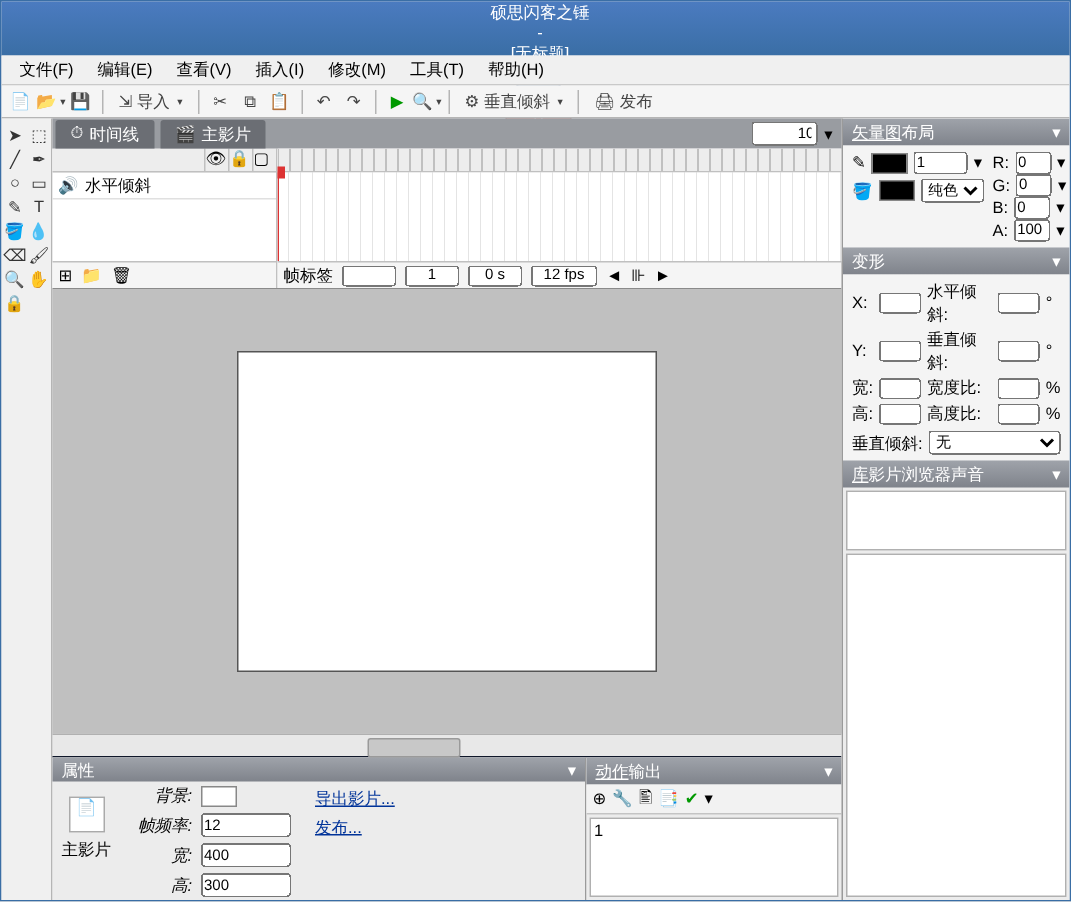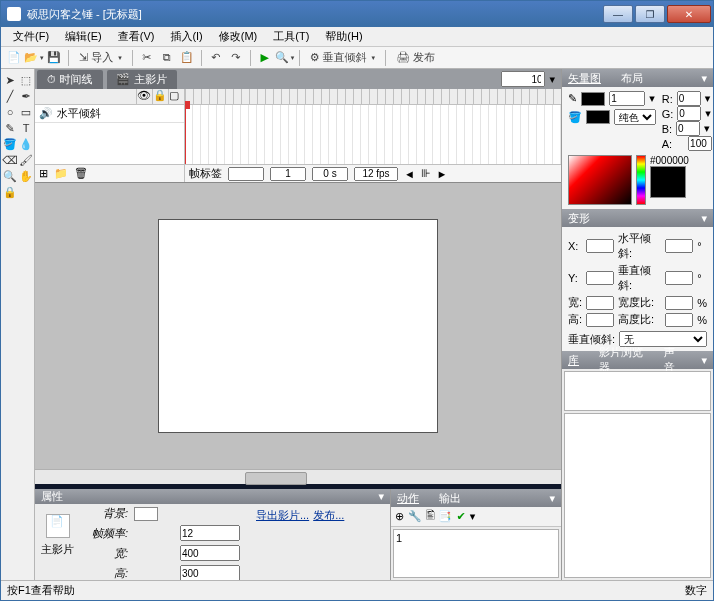--- a/index.html
+++ b/index.html
@@ -1,18 +1,18 @@
 <!DOCTYPE html>
 <html><head>
 <meta charset="utf-8">
 <style>
 * { margin: 0; padding: 0; box-sizing: border-box; font-family: "Microsoft YaHei", SimSun, sans-serif; font-size: 11px; }
 body { background: #d4d4d4; overflow: hidden; }
 .window { width: 714px; height: 601px; display: flex; flex-direction: column; background: #ececec; border: 1px solid #3a6ea5; }
-.titlebar { height: 26px; background: linear-gradient(#4b7bc0,#3a6ea5); display: flex; align-items: center; color: #fff; padding-left: 6px; }
+.titlebar { height: 36px; background: linear-gradient(#4b7bc0,#3a6ea5); display: flex; align-items: center; color: #fff; padding-left: 6px; flex-direction: column; }
 .titlebar .icon { width: 14px; height: 14px; background: #fff; border-radius: 2px; margin-right: 6px; }
 .titlebar .spacer { flex: 1; }
 .winbtn { width: 30px; height: 18px; margin-right: 2px; background: linear-gradient(#dfe9f7,#a8c2e6); border: 1px solid #4f6f9b; border-radius: 2px; display: flex; align-items: center; justify-content: center; font-size: 10px; color: #2a3b52; }
 .winbtn.close { width: 44px; background: linear-gradient(#e68a7a,#c84d3a); color: #fff; border-color: #8e2f21; }
 .menubar { height: 20px; background: #f0f0f0; display: flex; align-items: center; padding: 0 4px; border-bottom: 1px solid #c9c9c9; }
 .menubar span { padding: 2px 8px; cursor: default; }
 .toolbar { height: 22px; background: #f5f5f5; border-bottom: 1px solid #b5b5b5; display: flex; align-items: center; padding: 0 4px; gap: 2px; }
 .tbtn { width: 18px; height: 18px; border: 1px solid transparent; display: flex; align-items: center; justify-content: center; color: #444; }
 .tsep { width: 1px; height: 16px; background: #b5b5b5; margin: 0 3px; }
 .tbtn.dd::after { content: "▾"; font-size: 7px; margin-left: 2px; }
@@ -39,41 +39,41 @@
 .playhead { position: absolute; left: 0; top: 0; bottom: 0; width: 1px; background: #d33; }
 .playhead::before { content:""; position:absolute; top:-4px; left:-4px; width:9px; height:8px; background:#d33; }
 .tlstatus { height: 18px; border-top: 1px solid #c0c0c0; background: #f5f5f5; display: flex; align-items: center; padding: 0 4px; gap: 6px; }
 .tlstatus input { width: 36px; height: 14px; font-size: 10px; text-align: center; }
 .canvasarea { flex: 1; background: #c0c0c0; display: flex; flex-direction: column; }
 .canvaswrap { flex: 1; overflow: auto; display: flex; align-items: center; justify-content: center; }
 .stage { width: 280px; height: 214px; background: #fff; border: 1px solid #555; }
 .hscroll { height: 15px; background: #e8e8e8; border-top: 1px solid #b0b0b0; position: relative; }
 .hscroll::after { content:""; position:absolute; left:40%; top:2px; width:60px; height:11px; background:#c8c8c8; border:1px solid #9a9a9a; border-radius:2px; }
 .rightpanes { width: 152px; background: #ececec; border-left: 1px solid #9a9a9a; display: flex; flex-direction: column; overflow: hidden; }
-.panehdr { height: 18px; background: linear-gradient(#9fa3aa,#7f838b); color: #fff; display: flex; align-items: center; padding: 0 6px; gap: 20px; font-size: 11px; }
+.panehdr { height: 18px; background: linear-gradient(#9fa3aa,#7f838b); color: #fff; display: flex; align-items: center; padding: 0 6px; gap: 0; font-size: 11px; }
 .panehdr .lnk { text-decoration: underline; }
 .pcontent { background: #f4f4f4; padding: 4px 6px; }
 .inline { display: flex; align-items: center; gap: 4px; }
 .swatch { width: 24px; height: 14px; background: #000; border: 1px solid #888; }
 .numin { width: 36px; height: 15px; font-size: 10px; }
 .combo { height: 16px; font-size: 10px; }
 .colorbox { display: flex; gap: 4px; margin-top: 4px; }
 .gradient { width: 64px; height: 50px; background: linear-gradient(135deg,#fff,#f00 30%,#000); border: 1px solid #888; }
 .hue { width: 10px; height: 50px; background: linear-gradient(#f00,#ff0,#0f0,#0ff,#00f,#f0f,#f00); border: 1px solid #888; }
 .cswatch { width: 36px; height: 32px; background: #000; border: 1px solid #888; }
 .tfgrid { display: grid; grid-template-columns: auto 1fr auto 1fr auto; gap: 2px 4px; align-items: center; }
 .tfgrid input { width: 28px; height: 14px; font-size: 10px; }
-.bottompanes { height: 96px; display: flex; border-top: 5px solid #0f172a; }
+.bottompanes { height: 96px; display: flex; border-top: 1px solid #0f172a; }
 .bpane { background: #ececec; display: flex; flex-direction: column; }
 .bpane.props { width: 356px; border-right: 1px solid #9a9a9a; }
 .bpane.actions { flex: 1; }
 .proprow { display: flex; align-items: center; gap: 6px; padding: 2px 8px; }
 .proprow .lbl { width: 40px; text-align: right; font-style: italic; }
-.proprow input, .proprow select { width: 60px; height: 16px; font-size: 10px; margin-left: 46px; }
-.linkcol { display: flex; flex-direction: row; gap: 4px; color: #003399; text-decoration: underline; padding: 4px 8px; }
+.proprow input, .proprow select { width: 60px; height: 16px; font-size: 10px; }
+.linkcol { display: flex; flex-direction: column; gap: 4px; color: #003399; text-decoration: underline; padding: 4px 8px; }
 .actbar { height: 20px; background: #f2f2f2; border-bottom: 1px solid #c4c4c4; display: flex; align-items: center; padding: 0 4px; gap: 4px; }
 .actlist { flex: 1; background: #fff; border: 1px solid #b0b0b0; margin: 2px; font-size: 10px; padding: 2px; }
 .acttabs { height: 18px; display: flex; align-items: flex-end; gap: 2px; padding: 0 4px; background: #e4e4e4; }
 .acttab { padding: 2px 8px; background: #f4f4f4; border: 1px solid #b0b0b0; border-bottom: none; border-radius: 3px 3px 0 0; font-size: 10px; }
 .statusbar { height: 20px; background: #f0f0f0; border-top: 1px solid #b5b5b5; display: flex; align-items: center; padding: 0 6px; justify-content: space-between; }
 .libbox { flex: 1; display: flex; flex-direction: column; }
 .libpreview { height: 40px; background: #fff; border: 1px solid #b0b0b0; margin: 2px; }
 .liblist { flex: 1; background: #fff; border: 1px solid #b0b0b0; margin: 0 2px 2px 2px; }
 </style>
 </head>
@@ -264,29 +264,21 @@
             <div class="inline" style="margin-top:3px">
                 <span>🪣</span>
                 <div class="swatch"></div>
                 <select class="combo"><option>纯色</option></select>
               </div>
           </div>
           <div style="font-size:10px">
             <div class="inline"><span>R:</span><input class="numin" style="width: 24px;" value="0">▾</div>
             <div class="inline"><span>G:</span><input class="numin" style="width: 24px;" value="0">▾</div>
             <div class="inline"><span>B:</span><input class="numin" style="width: 24px;" value="0">▾</div>
-            <div class="inline"><span>A:</span><input class="numin" style="width: 24px; margin-left: 12px;" value="100">▾</div>
-          </div>
-        </div>
-        <div class="colorbox">
-          <div class="gradient"></div>
-          <div class="hue"></div>
-          <div>
-            <div style="font-size:10px">#000000</div>
-            <div class="cswatch"></div>
+            <div class="inline"><span>A:</span><input class="numin" style="width: 24px;" value="100">▾</div>
           </div>
         </div>
       </div>
 
       <div class="panehdr">
           <span>变形</span>
           <span style="margin-left:auto">▾</span>
         </div>
       <div class="pcontent">
         <div class="tfgrid">
@@ -323,17 +315,13 @@
           <span>声音</span>
           <span style="margin-left:auto">▾</span>
         </div>
       <div class="libbox">
         <div class="libpreview"></div>
         <div class="liblist"></div>
       </div>
     </div>
   </div>
 
-  <div class="statusbar">
-    <span>按F1查看帮助</span>
-    <span>数字</span>
-  </div>
 </div>
 
 </body></html>

